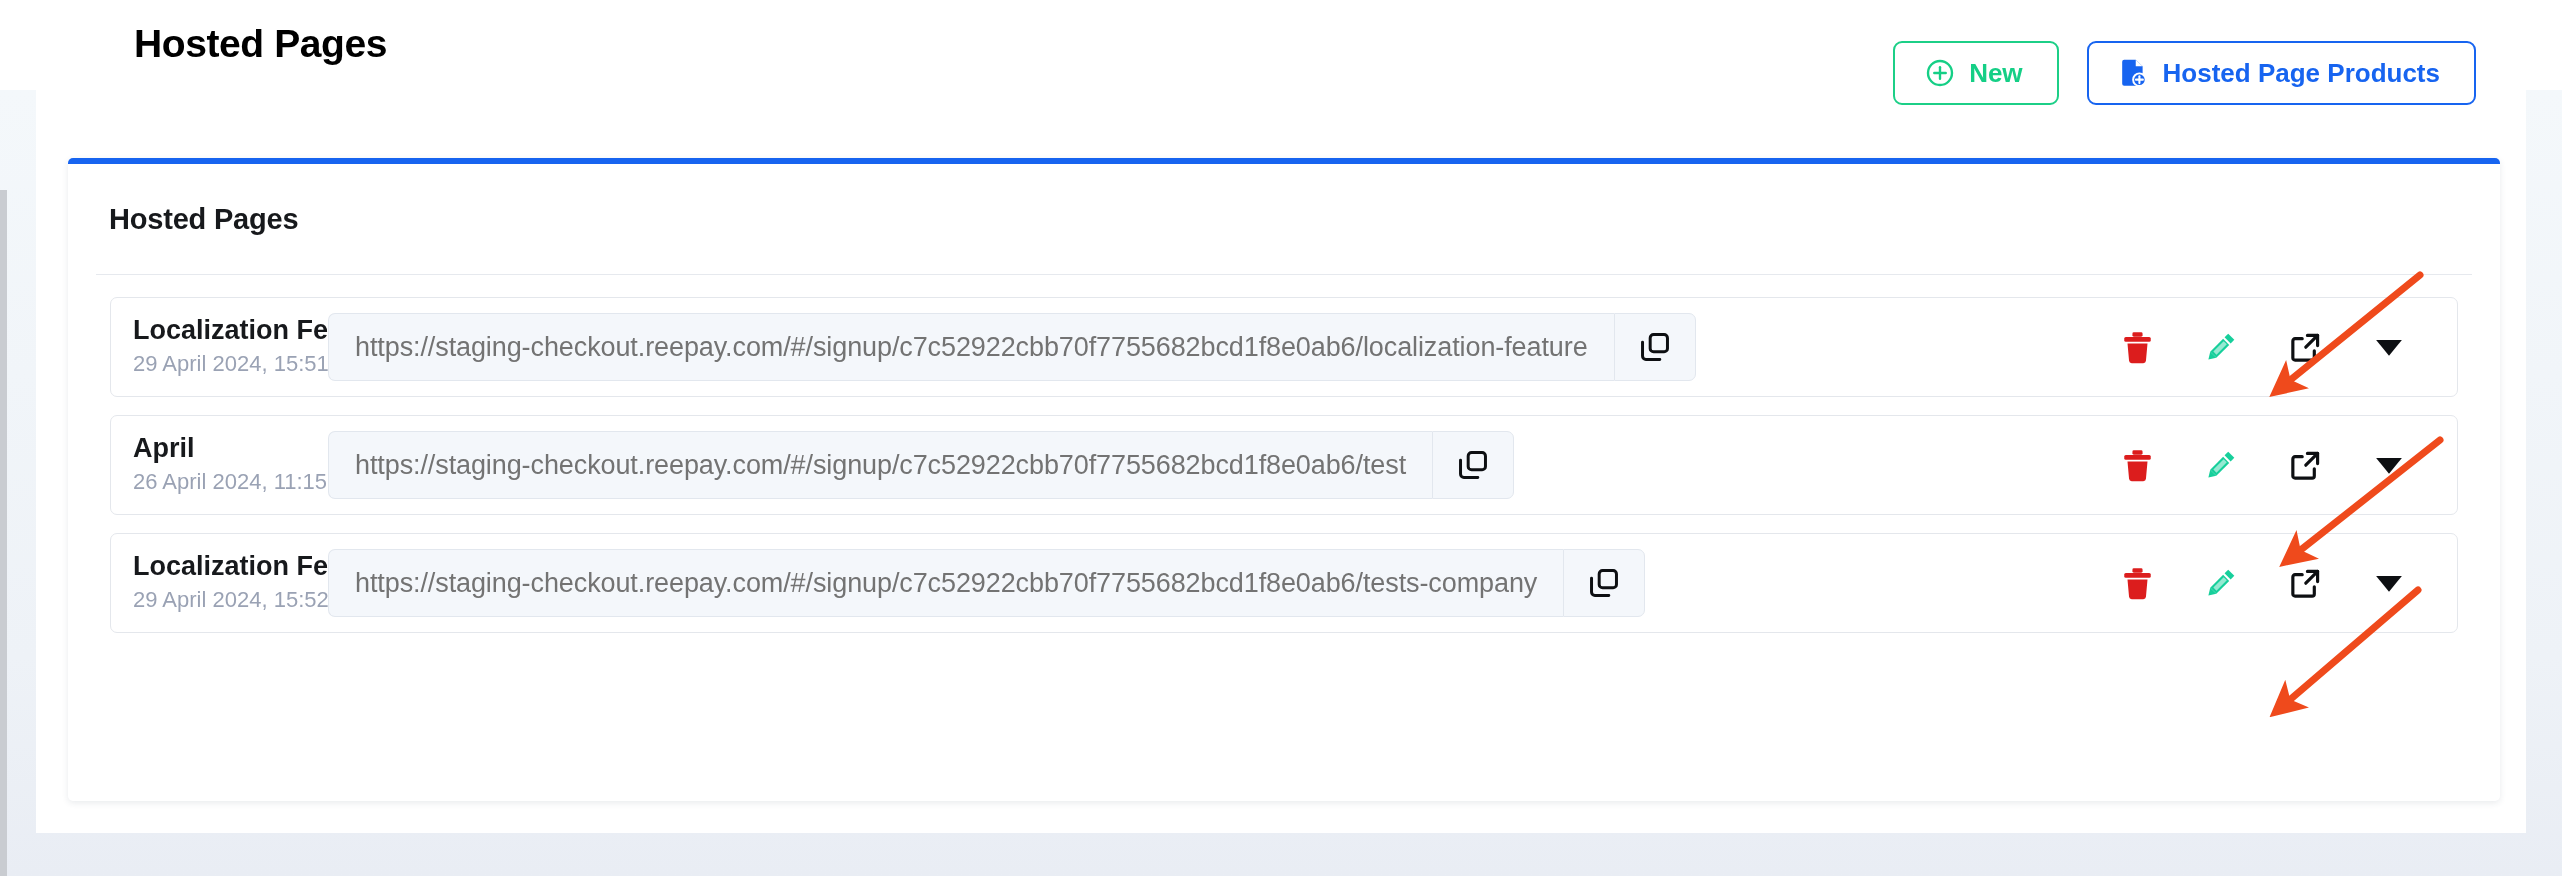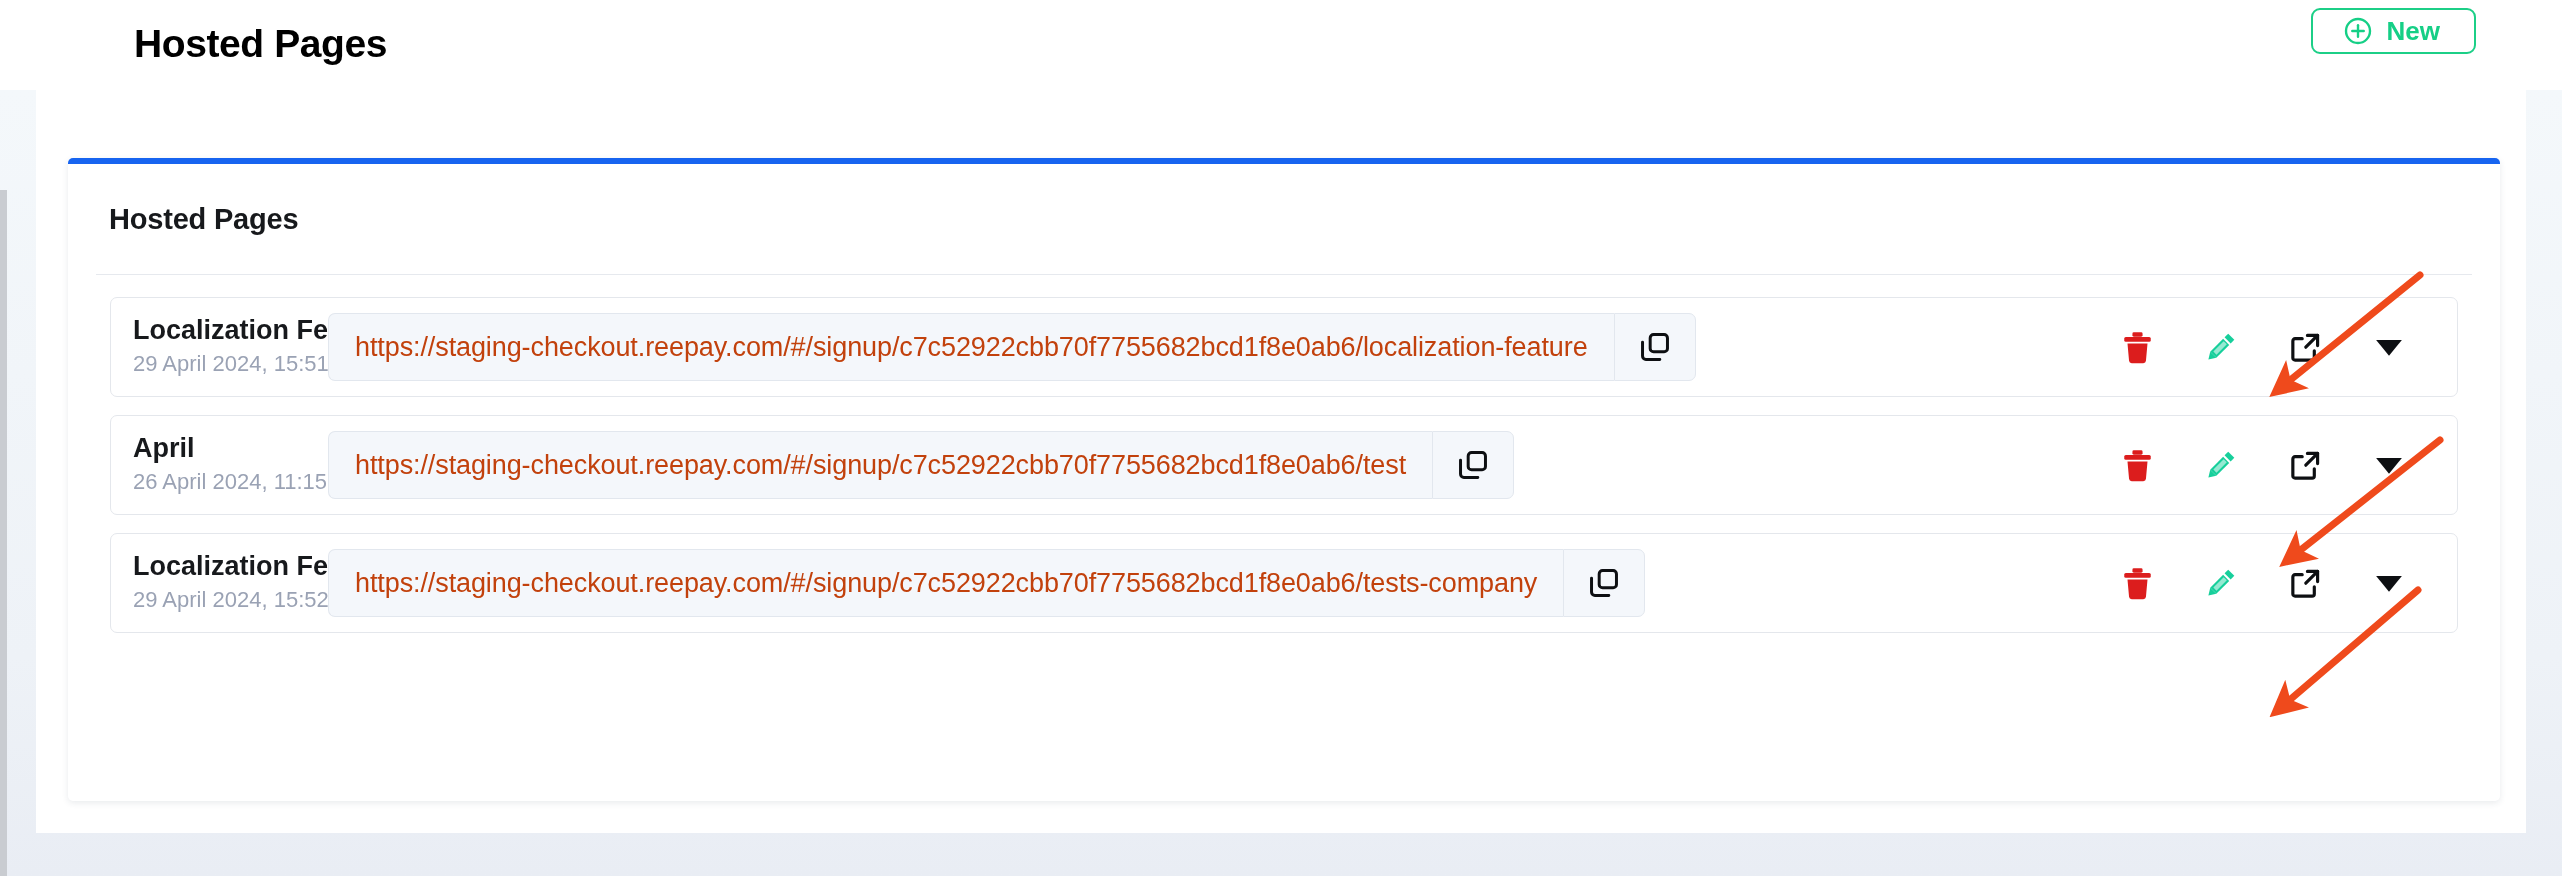--- a/index.html
+++ b/index.html
@@ -41,27 +41,28 @@
     display: flex;
     align-items: center;
     gap: 28px;
   }
 
   .btn {
     display: flex;
     align-items: center;
     justify-content: center;
     gap: 14px;
-    height: 46px;
+    height: 64px;
     border-radius: 9px;
     background: #ffffff;
     cursor: pointer;
     font-size: 26px;
     font-weight: bold;
     white-space: nowrap;
+    margin-top: 33px;
   }
 
   .btn-new {
     border: 2px solid #1ccf87;
     color: #15cf86;
     padding: 0 34px 0 30px;
   }
 
   .btn-products {
     border: 2px solid #1764f0;
@@ -197,21 +198,21 @@
 
   .url-field {
     background: #f4f7fb;
     border: 1px solid #e2e7ee;
     border-right: none;
     border-radius: 7px 0 0 7px;
     display: flex;
     align-items: center;
     padding: 0 26px;
     font-size: 27px;
-    color: #c2410c;
+    color: #737373;
     letter-spacing: -0.1px;
     white-space: nowrap;
   }
 
   .copy-btn {
     width: 82px;
     background: #f4f7fb;
     border: 1px solid #e2e7ee;
     border-radius: 0 7px 7px 0;
     display: flex;
@@ -270,20 +271,32 @@
       <span>
         <svg class="icon-plus-circle" viewBox="0 0 24 24" fill="none" stroke="#15cf86" stroke-width="1.9" stroke-linecap="round">
           <circle cx="12" cy="12" r="9.6"></circle>
           <line x1="12" y1="7.4" x2="12" y2="16.6"></line>
           <line x1="7.4" y1="12" x2="16.6" y2="12"></line>
         </svg>
       </span>
       <span>New</span>
     </div>
 
+    <div class="btn btn-products">
+      <span>
+        <svg class="icon-doc-plus" viewBox="0 0 24 26" fill="none">
+          <path d="M4 2.2h9.4L19 7.6v14.2a1.6 1.6 0 0 1-1.6 1.6H4a1.6 1.6 0 0 1-1.6-1.6V3.8A1.6 1.6 0 0 1 4 2.2z" fill="#1764f0"></path>
+          <path d="M13.4 2.2v5.4H19" fill="#ffffff"></path>
+          <circle cx="16.4" cy="18.4" r="5.1" fill="#1764f0" stroke="#ffffff" stroke-width="1.6"></circle>
+          <line x1="16.4" y1="15.6" x2="16.4" y2="21.2" stroke="#ffffff" stroke-width="1.7" stroke-linecap="round"></line>
+          <line x1="13.6" y1="18.4" x2="19.2" y2="18.4" stroke="#ffffff" stroke-width="1.7" stroke-linecap="round"></line>
+        </svg>
+      </span>
+      <span>Hosted Page Products</span>
+    </div>
 
   </div>
 </div>
 
 <div class="card">
   <div class="card-topline"></div>
 
   <div class="card-header">
     <div class="card-title">Hosted Pages</div>
   </div>

